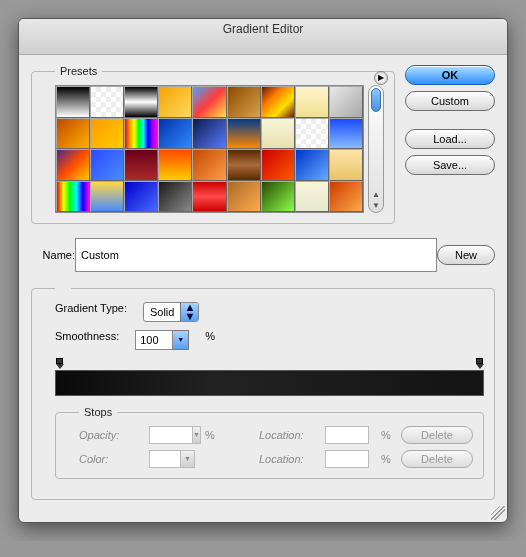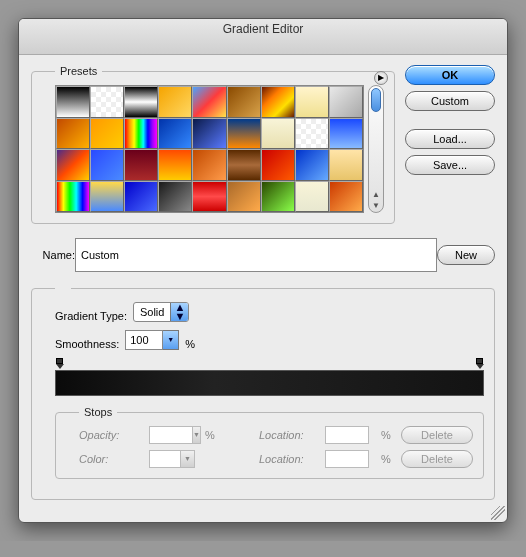--- a/index.html
+++ b/index.html
@@ -22,21 +22,21 @@
 .sarrow { position:absolute; left:3px; right:3px; height:10px; font-size:8px; text-align:center; color:#555;}
 .menu-arrow { position: absolute; right: 6px; top: -6px; width: 14px; height: 14px; border: 1px solid #888; border-radius: 50%; background: radial-gradient(#fff,#ccc); font-size: 8px; line-height: 12px; text-align: center; }
 
 .aqua-btn { height: 20px; border-radius: 10px; border: 1px solid #6b6b6b; background: linear-gradient(#fdfdfd,#d8d8d8); font-size: 11px; cursor: pointer; padding: 0 10px; box-shadow: inset 0 1px 0 #fff; }
 .aqua-btn.default { background: linear-gradient(#aee0ff,#2f8fff); border-color:#1a5fb0; color:#000; font-weight: bold; }
 
 .name-row { display: flex; align-items: center; gap: 0; margin: 4px 0 10px 0; }
 .name-row label { width: 44px; text-align: right; }
 .name-row input { flex: 1; height: 20px; border: 1px solid #888; padding: 16px 5px; background: #fff; }
 
-.gtype-row, .smooth-row { display: flex; align-items: flex-end; gap: 6px; margin-bottom: 8px; }
+.gtype-row, .smooth-row { display: flex; align-items: flex-start; gap: 16px; margin-bottom: 8px; }
 .combo { display: inline-flex; align-items: center; border: 1px solid #888; background: #fff; height: 20px; border-radius: 3px; overflow: hidden; }
 .combo span.val { padding: 0 6px; }
 .combo .stepper { width: 18px; height: 100%; background: linear-gradient(#a8d4ff,#5a9ff0); border-left: 1px solid #777; display:flex; flex-direction:column; font-size:6px; color:#003; text-align:center; line-height:9px;}
 .numbox { display: inline-flex; align-items: center; height: 20px; }
 .numbox input { width: 38px; height: 20px; border: 1px solid #888; padding: 0 4px; text-align:left; }
 .numbox .drop { width: 16px; height: 20px; background: linear-gradient(#a8d4ff,#5a9ff0); border:1px solid #777; border-left:none; font-size:7px; text-align:center; line-height:18px; color:#003;}
 
 .gradbar-area { margin: 6px 0 10px 0; }
 .opstops { height: 12px; position: relative; }
 .ostop { position:absolute; top:0; width:9px; height:11px; display:flex; flex-direction:column; align-items:center;}

